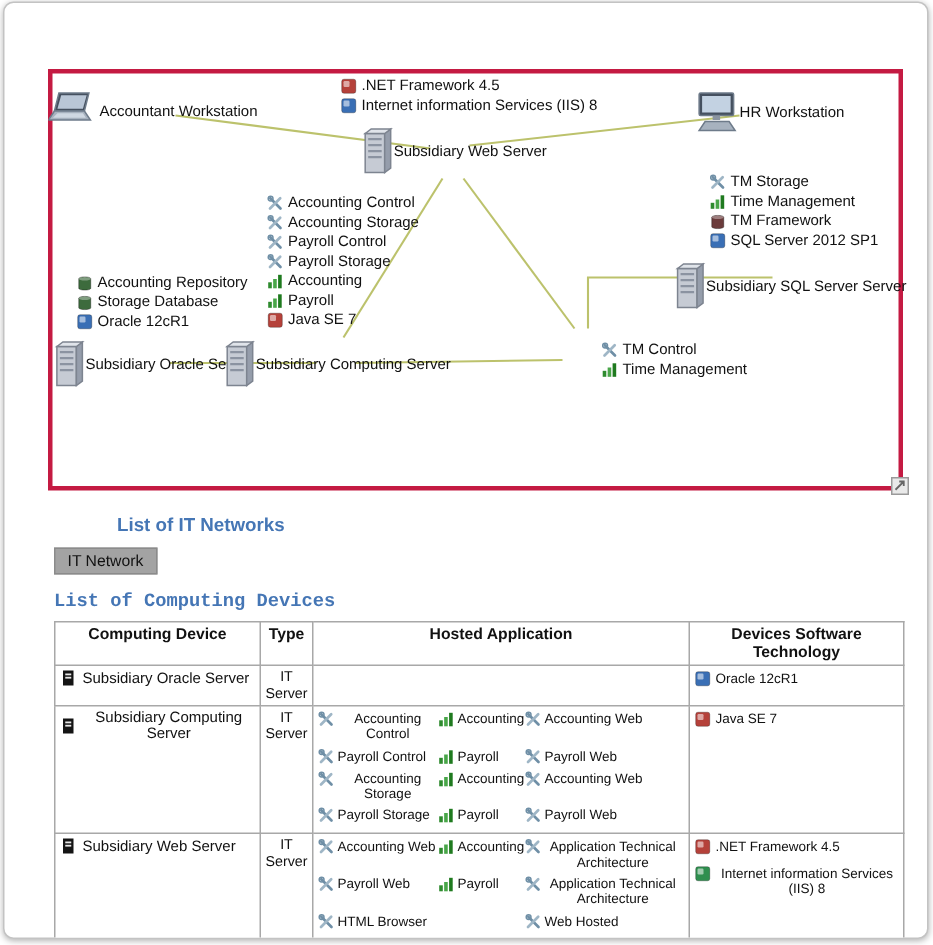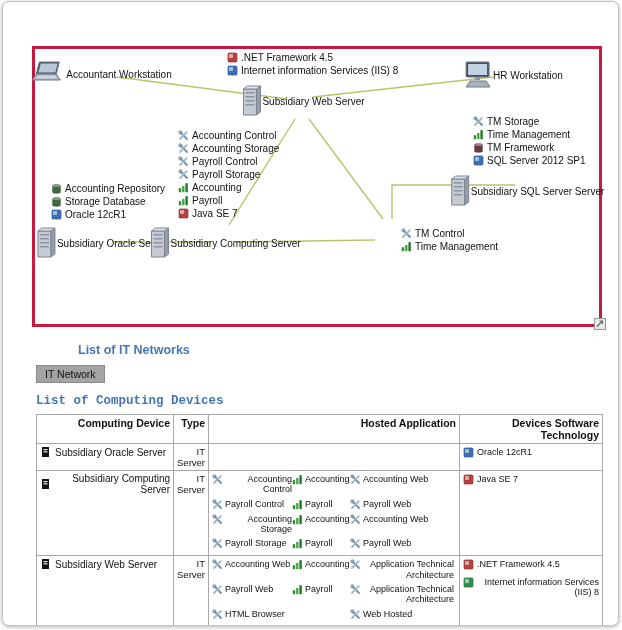--- a/index.html
+++ b/index.html
@@ -67,21 +67,21 @@
   .t-devices { position: absolute; left: 33px; top: 392px; font-family: Liberation Mono, monospace; }
   
   table.devices {
     position: absolute; left: 33px; top: 412px;
     border-collapse: collapse; table-layout: fixed;
     width: 566px; background: #fff;
   }
   table.devices th, table.devices td {
     border: 1px solid #a8a8a8;
     padding: 2px 3px;
-    vertical-align: top; text-align: right;
+    vertical-align: top; text-align: center;
   }
   table.devices th { font-size: 10.5px; font-weight: bold; color: #111; }
   .device-name { display: flex; gap: 4px; align-items: center; font-size: 10px; }
   .type-cell { font-size: 9.5px; margin-top: 20px; }
   .app-line { display: flex; margin: 1px 0 4px; }
   .app-slot { display: flex; gap: 2px; align-items: flex-start; }
   .app-slot:nth-child(1) { flex: 0 0 80px; }
   .app-slot:nth-child(2) { flex: 0 0 58px; }
   .app-slot:nth-child(3) { flex: 0 0 104px; }
   .app-label { font-size: 9px; line-height: 1.15; }

